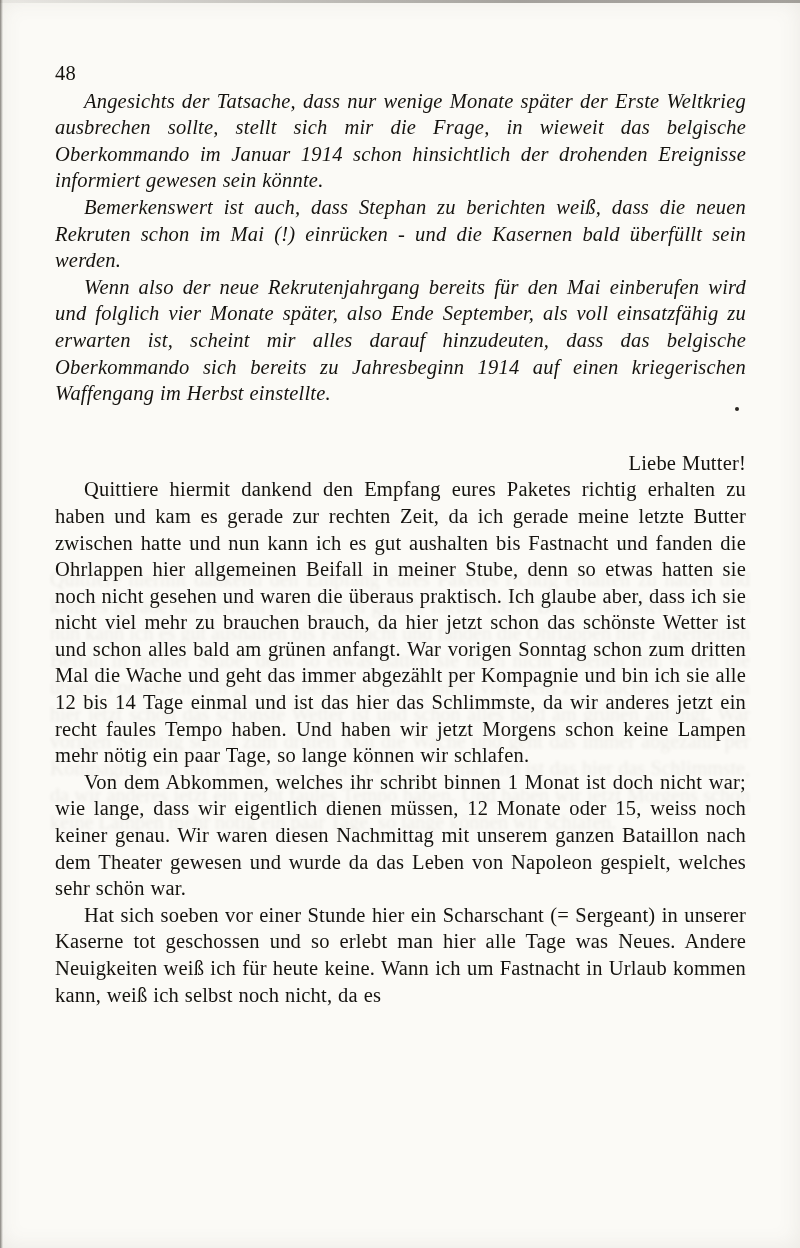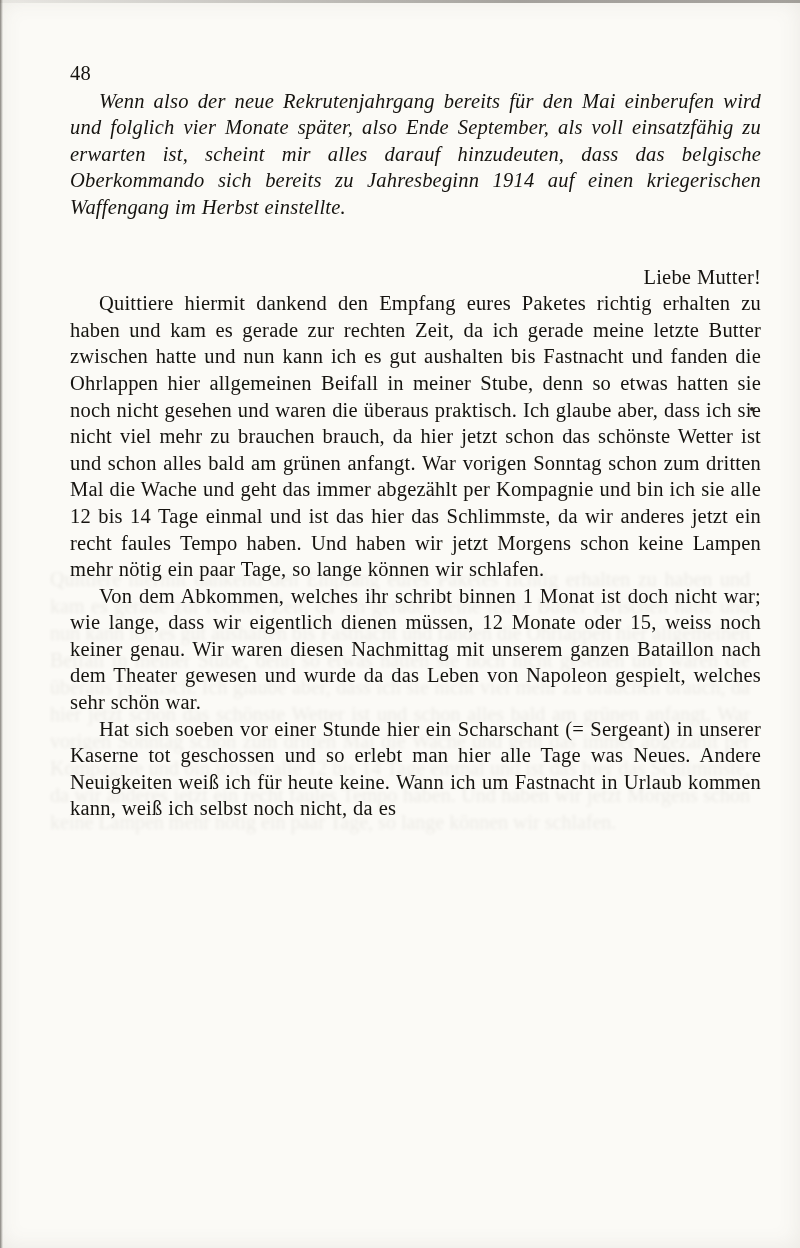--- a/index.html
+++ b/index.html
@@ -46,21 +46,21 @@
     filter: blur(1.4px);
     font-size: 20px;
     line-height: 27px;
     text-align: justify;
     overflow: hidden;
     pointer-events: none;
     user-select: none;
   }
   .content {
     position: absolute;
-    left: 70px;
+    left: 55px;
     top: 60px;
     width: 691px;
     color: #15130f;
     font-size: 20.5px;
     line-height: 26.6px;
     text-align: justify;
     letter-spacing: 0.2px;
     word-spacing: 0.5px;
     hyphens: auto;
     -webkit-hyphens: auto;
@@ -108,20 +108,22 @@
   <div class="edge-left"></div>
   <div class="edge-top"></div>
 
   <div class="ghost">Quittiere hiermit dankend den Empfang eures Paketes richtig erhalten zu haben und kam es gerade zur rechten Zeit, da ich gerade meine letzte Butter zwischen hatte und nun kann ich es gut aushalten bis Fastnacht und fanden die Ohrlappen hier allgemeinen Beifall in meiner Stube, denn so etwas hatten sie noch nicht gesehen und waren die überaus praktisch. Ich glaube aber, dass ich sie nicht viel mehr zu brauchen brauch, da hier jetzt schon das schönste Wetter ist und schon alles bald am grünen anfangt. War vorigen Sonntag schon zum dritten Mal die Wache und geht das immer abgezählt per Kompagnie und bin ich sie alle 12 bis 14 Tage einmal und ist das hier das Schlimmste, da wir anderes jetzt ein recht faules Tempo haben. Und haben wir jetzt Morgens schon keine Lampen mehr nötig ein paar Tage, so lange können wir schlafen.</div>
 
   <div class="content">
 
     <div class="page-number">48</div>
 
     <section class="commentary">
+      <p>Angesichts der Tatsache, dass nur wenige Monate später der Erste Weltkrieg ausbrechen sollte, stellt sich mir die Frage, in wieweit das belgische Oberkommando im Januar 1914 schon hinsichtlich der drohenden Ereignisse informiert gewesen sein könnte.</p>
+      <p>Bemerkenswert ist auch, dass Stephan zu berichten weiß, dass die neuen Rekruten schon im Mai (!) einrücken - und die Kasernen bald überfüllt sein werden.</p>
       <p>Wenn also der neue Rekrutenjahrgang bereits für den Mai einberufen wird und folglich vier Monate später, also Ende September, als voll einsatzfähig zu erwarten ist, scheint mir alles darauf hinzudeuten, dass das belgische Oberkommando sich bereits zu Jahresbeginn 1914 auf einen kriegerischen Waffengang im Herbst einstellte.</p>
     </section>
 
     <span class="stray-dot"></span>
 
     <section class="letter">
       <div class="letter-head">
         <span class="salutation">Liebe Mutter!</span>
       </div>
       <p>Quittiere hiermit dankend den Empfang eures Paketes richtig erhalten zu haben und kam es gerade zur rechten Zeit, da ich gerade meine letzte Butter zwischen hatte und nun kann ich es gut aushalten bis Fastnacht und fanden die Ohrlappen hier allgemeinen Beifall in meiner Stube, denn so etwas hatten sie noch nicht gesehen und waren die überaus praktisch. Ich glaube aber, dass ich sie nicht viel mehr zu brauchen brauch, da hier jetzt schon das schönste Wetter ist und schon alles bald am grünen anfangt. War vorigen Sonntag schon zum dritten Mal die Wache und geht das immer abgezählt per Kompagnie und bin ich sie alle 12 bis 14 Tage einmal und ist das hier das Schlimmste, da wir anderes jetzt ein recht faules Tempo haben. Und haben wir jetzt Morgens schon keine Lampen mehr nötig ein paar Tage, so lange können wir schlafen.</p>

